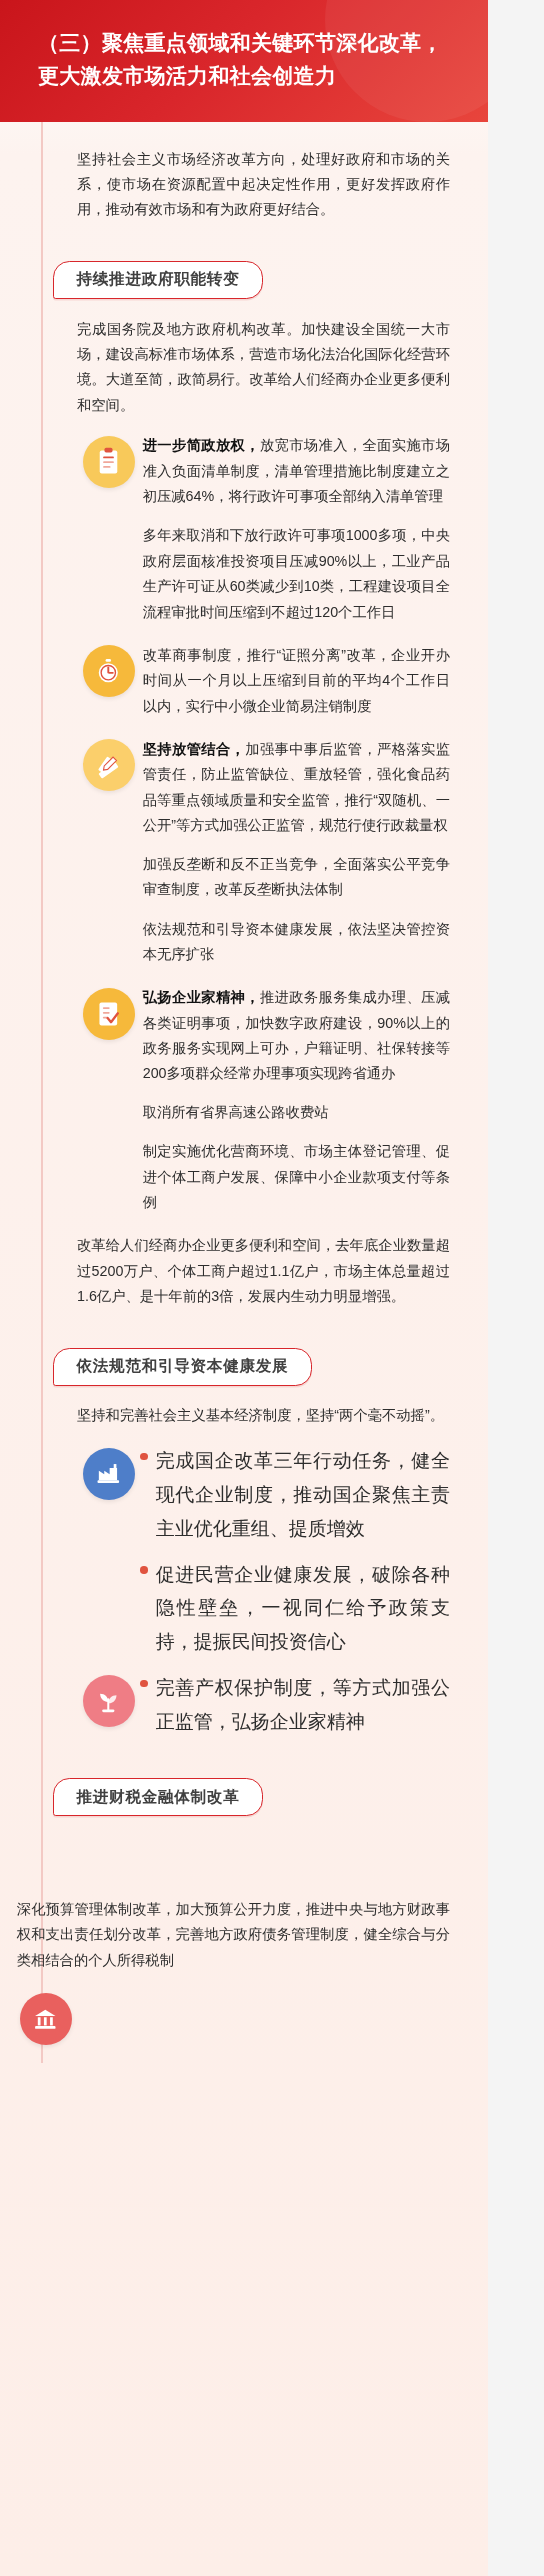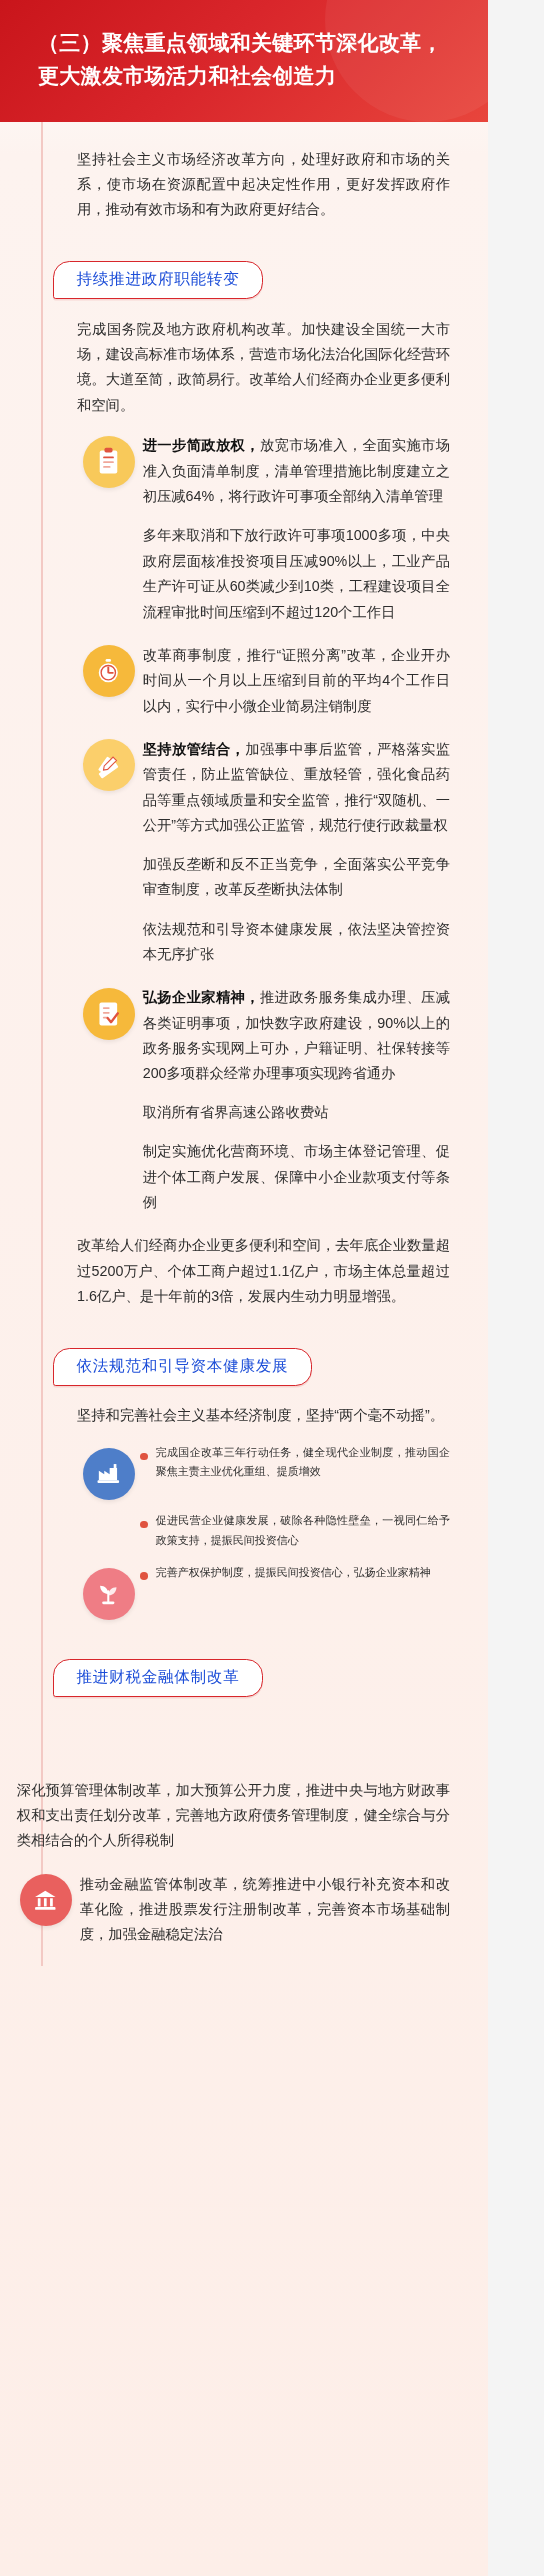--- a/index.html
+++ b/index.html
@@ -69,23 +69,23 @@
     margin: 23px 0 17.7px -24.5px;
     display: inline-block;
   }
   .section-head .pill {
     position: relative;
     display: inline-block;
     padding: 7.5px 23px 7.5px 23px;
     background: #ffffff;
     border: 1.4px solid #d8262b;
     border-radius: 16.3px 16.3px 16.3px 2.7px;
-    color: #1d4ed8;
+    color: #404040;
     font-size: 15.6px;
-    font-weight: normal;
+    font-weight: bold;
     letter-spacing: 0.7px;
     box-shadow: 0 1.4px 0 rgba(201,21,27,0.12);
   }
   
   .icon-block {
     display: flex;
     align-items: flex-start;
     margin: 0 0 17.7px 0;
   }
   .icon-col {
@@ -139,25 +139,24 @@
   }
   .dot {
     flex: 0 0 auto;
     width: 7.5px; height: 7.5px;
     border-radius: 50%;
     background: #e0533f;
     margin: 8.8px 8.2px 0 0;
   }
   .bullet-text {
     flex: 1 1 auto;
-    font-size: 11px;
+    font-size: 19px;
     line-height: 1.78;
     color: #2d2d2d;
     text-align: justify;
-    font-family: Liberation Mono, monospace;
   }
 </style>
 </head>
 <body>
 
 <div class="page">
 
   <div class="banner">
     <div class="banner-title">（三）聚焦重点领域和关键环节深化改革，更大激发市场活力和社会创造力</div>
   </div>
@@ -287,21 +286,21 @@
             <div class="circ pink">
               <svg width="28.6" height="28.6" viewBox="0 0 42 42">
                 <path d="M21 34 V18" stroke="#ffffff" stroke-width="3" stroke-linecap="round"></path>
                 <path d="M21 22 C12 22 9 15 9 10 C16 10 21 15 21 22 Z" fill="#ffffff"></path>
                 <path d="M21 24 C30 24 33 17 33 12 C26 12 21 17 21 24 Z" fill="#ffffff" opacity="0.85"></path>
                 <rect x="12" y="33" width="18" height="4" rx="2" fill="#ffffff"></rect>
               </svg>
             </div>
           </div>
           <span class="dot"></span>
-          <div class="bullet-text">完善产权保护制度，提振民间投资信心，弘扬企业家精神</div>
+          <div class="bullet-text">完善产权保护制度，等方式加强公正监管，弘扬企业家精神</div>
         </div>
       </div>
 
       
       <div class="section-head">
         <span class="pill">推进财税金融体制改革</span>
       </div>
 
       <div class="icon-block" style="margin-left:-63px;flex-direction:column;">
         <div class="icon-col"></div>
@@ -315,21 +314,18 @@
           <div class="circ red">
             <svg width="28.6" height="28.6" viewBox="0 0 42 42">
               <path d="M21 7 L36 16 H6 Z" fill="#ffffff"></path>
               <rect x="10" y="18" width="4" height="12" fill="#ffffff"></rect>
               <rect x="19" y="18" width="4" height="12" fill="#ffffff"></rect>
               <rect x="28" y="18" width="4" height="12" fill="#ffffff"></rect>
               <rect x="6" y="31" width="30" height="4" rx="1.4" fill="#ffffff"></rect>
             </svg>
           </div>
         </div>
-        <div class="text-col">
-          <p>推动金融监管体制改革，统筹推进中小银行补充资本和改革化险，推进股票发行注册制改革，完善资本市场基础制度，加强金融稳定法治</p>
-        </div>
       </div>
 
     </div>
   </div>
 </div>
 
 
 </body></html>

